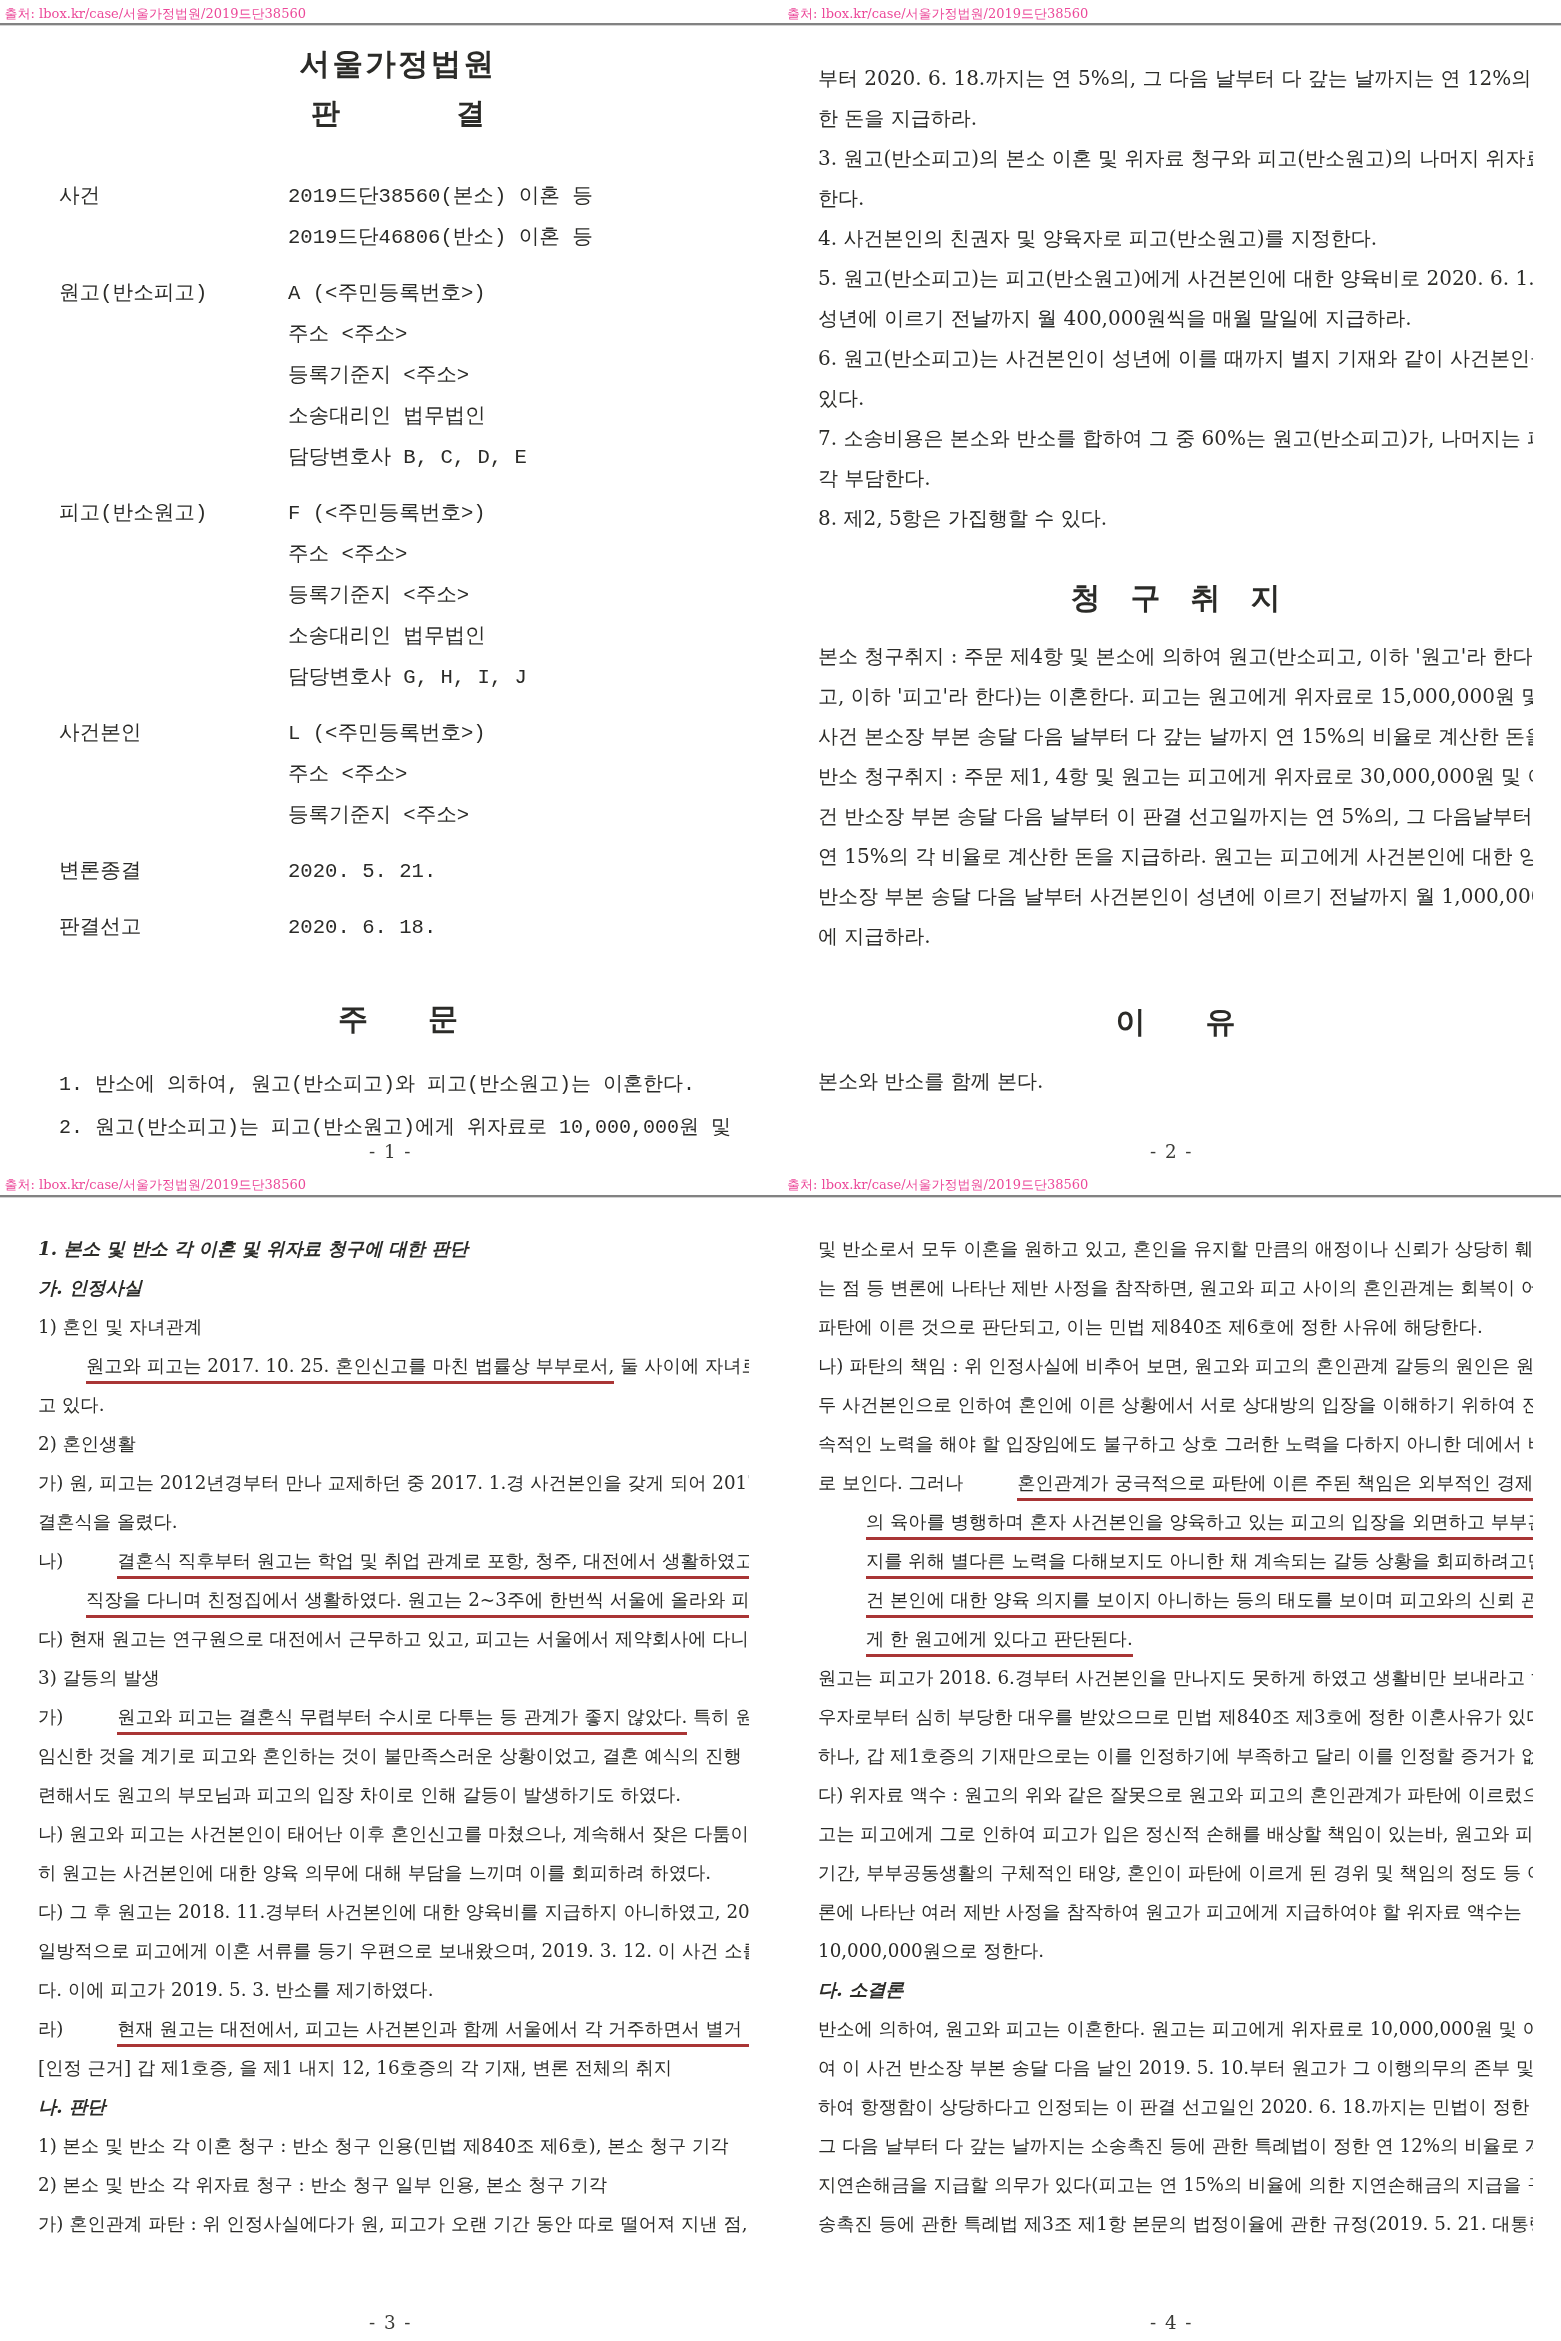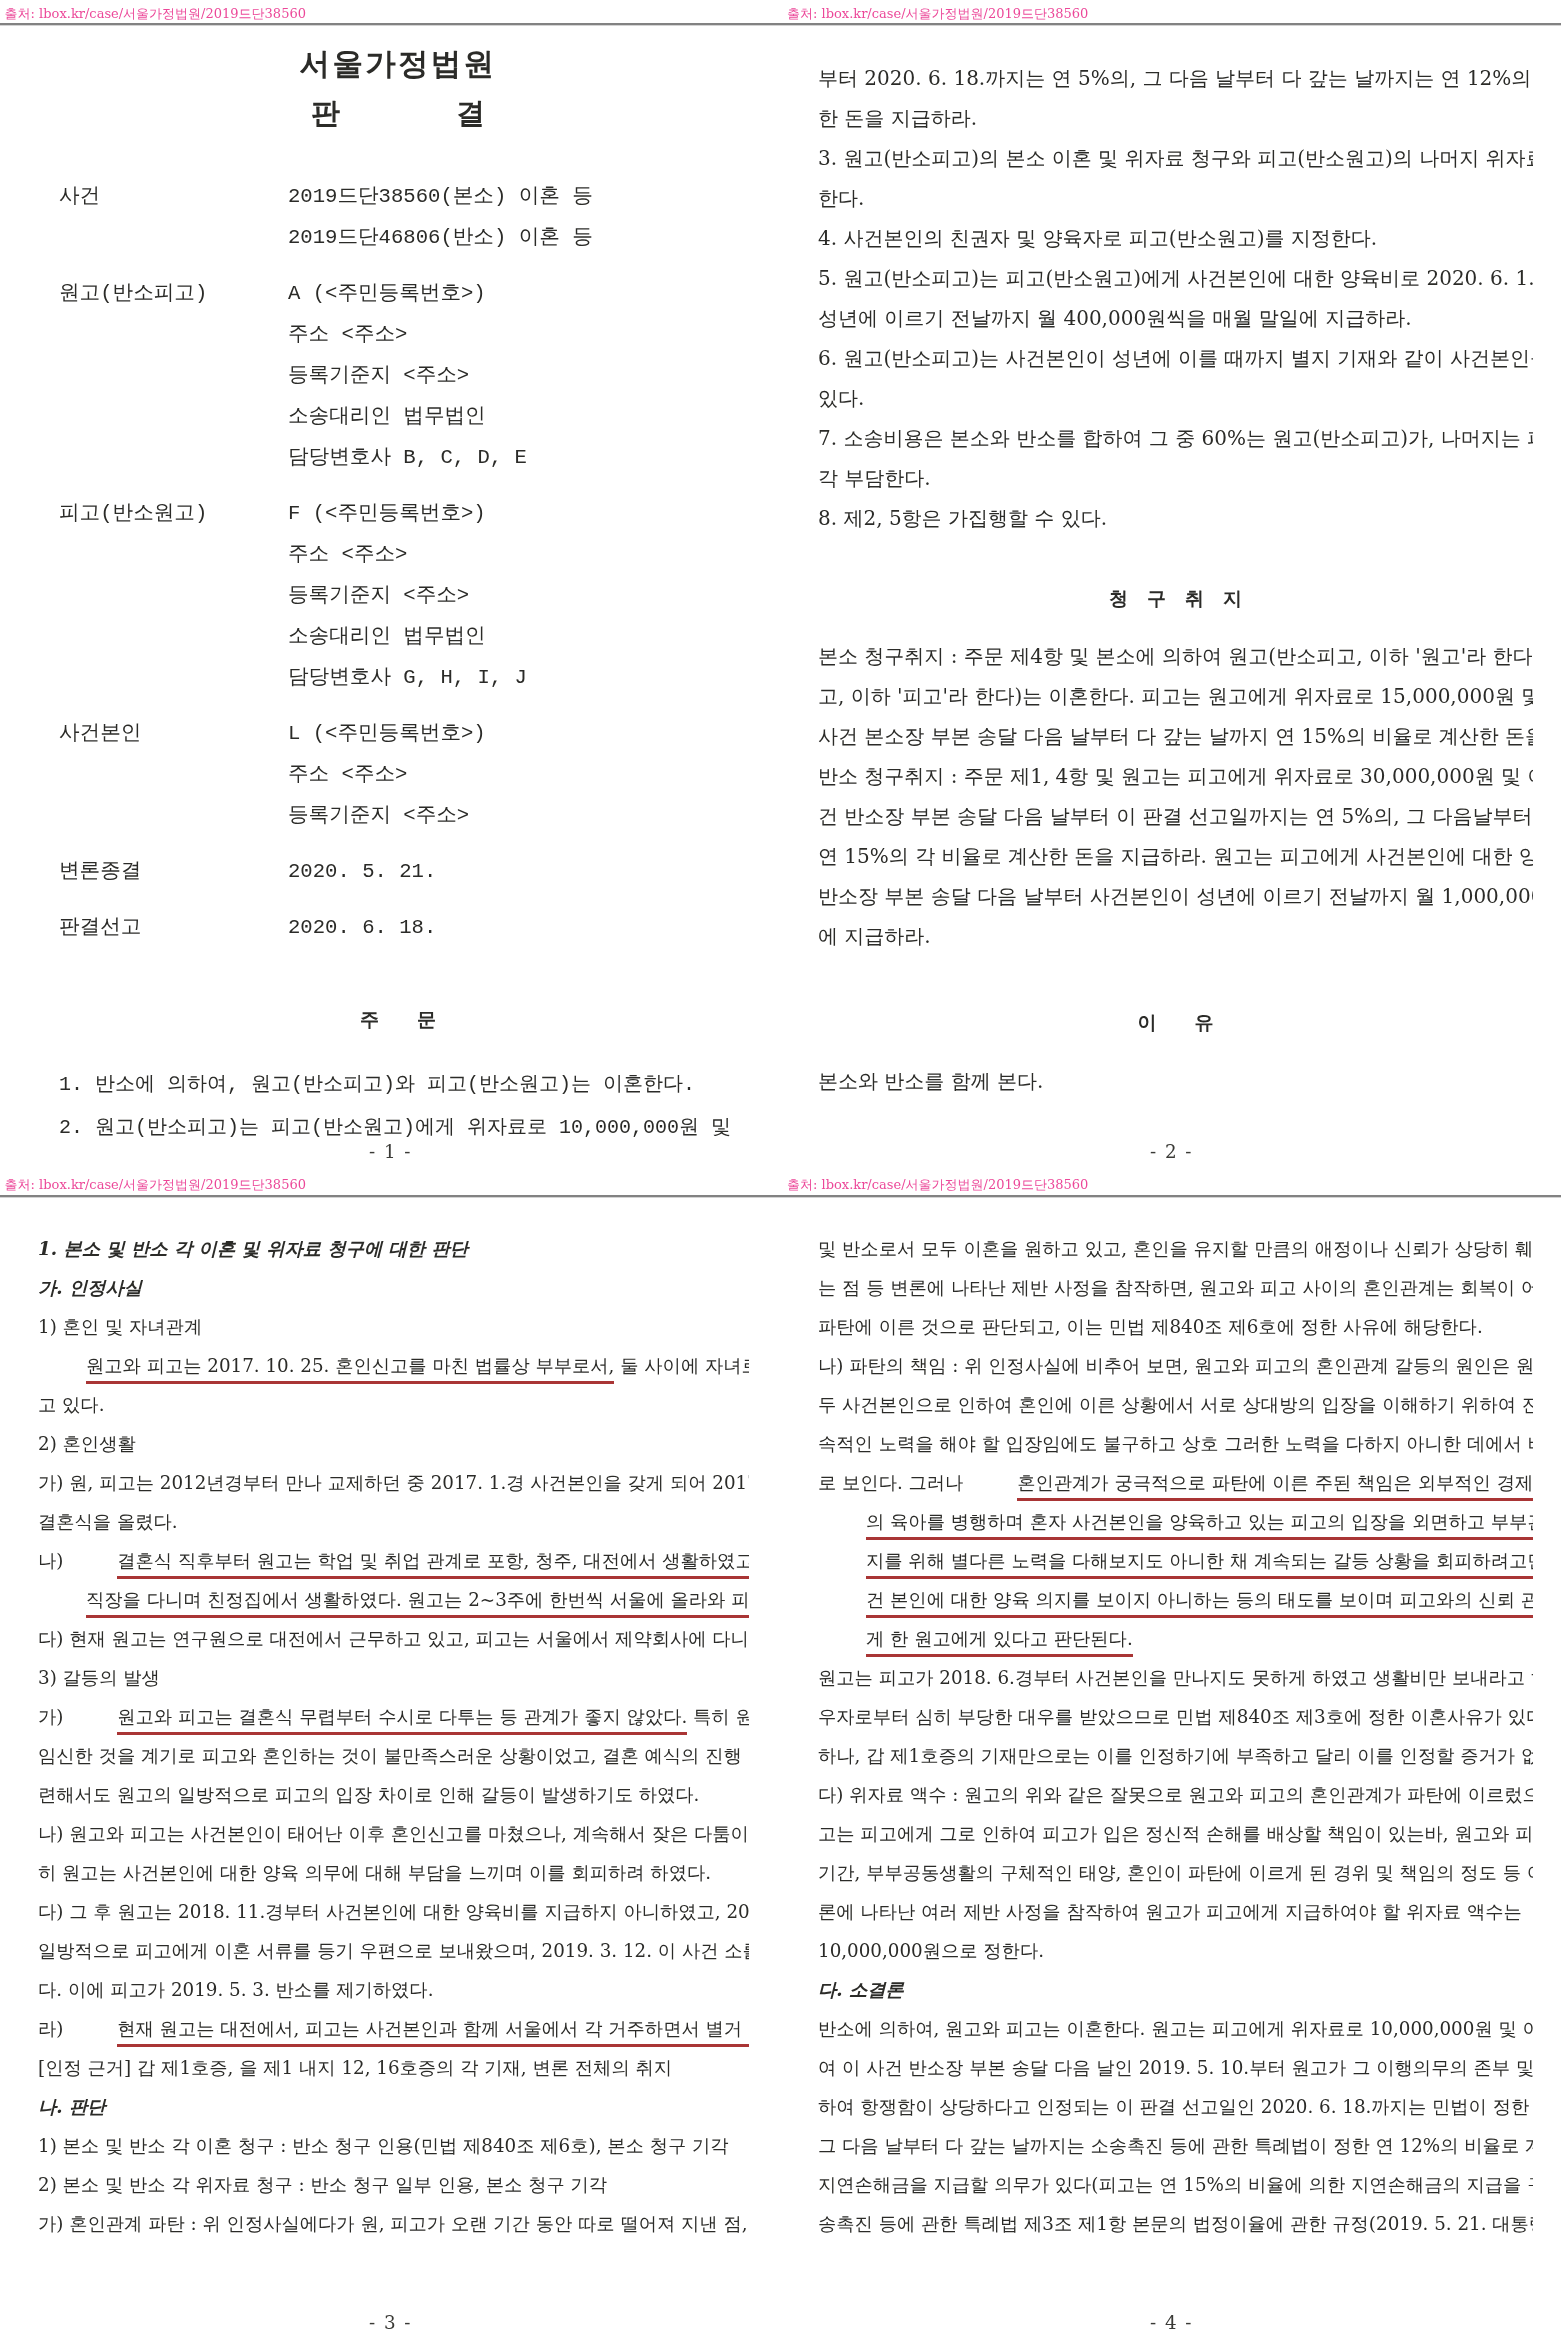--- a/index.html
+++ b/index.html
@@ -14,21 +14,21 @@
   }
   .divider{position:absolute;left:0;width:1561px;height:2.3px;background:#828282;box-shadow:0 0.8px 0 #c9c9c9;}
   .page{position:absolute;width:781px;height:1171px;overflow:hidden;}
   .page-content{position:absolute;top:23px;left:0;right:0;}
   .page1 .page-content{padding:20px 44px 0 59px;font-family:Liberation Mono, monospace;}
   .page2 .page-content{padding:35px 29px 0 37px;}
   .page3 .page-content{padding:35px 32px 0 38px;}
   .page4 .page-content{padding:35px 29px 0 37px;}
   .page-title{font-size:30.5px;font-weight:bold;text-align:center;line-height:47px;letter-spacing:2.3px;}
   .page-sub{font-size:29px;font-weight:bold;text-align:center;line-height:47px;margin-top:1.5px;}
-  .h2{font-size:19px;font-weight:bold;text-align:center;line-height:34px;margin:43px 0 21.3px 0;}
+  .h2{font-size:30px;font-weight:bold;text-align:center;line-height:34px;margin:43px 0 21.3px 0;}
   .h2.lg{margin-top:49px;}
   .page1 .h2{margin-top:56px;margin-bottom:24.4px;}
   .fields{margin-top:37px;}
   .frow{display:flex;margin-bottom:15.2px;}
   .flabel{flex:0 0 229px;font-size:20.6px;line-height:41px;white-space:nowrap;}
   .fvals{flex:1;}
   .fval{font-size:20.6px;line-height:41px;white-space:nowrap;}
   .line{font-size:20px;line-height:43px;white-space:nowrap;overflow:hidden;}
   .page2 .line{line-height:40px;}
   .page3 .line,.page4 .line{font-size:18.3px;line-height:39px;}
@@ -146,21 +146,21 @@
       <div class="line"><span>고 있다.</span></div>
       <div class="line"><span>2) 혼인생활</span></div>
       <div class="line"><span>가) 원, 피고는 2012년경부터 만나 교제하던 중 2017. 1.경 사건본인을 갖게 되어 2017. 3. 18.</span></div>
       <div class="line"><span>결혼식을 올렸다.</span></div>
       <div class="line"><span>나) </span><span class="rl">결혼식 직후부터 원고는 학업 및 취업 관계로 포항, 청주, 대전에서 생활하였고, 피고는 서울에</span></div>
       <div class="line"><span class="rl">직장을 다니며 친정집에서 생활하였다. 원고는 2~3주에 한번씩 서울에 올라와 피고를 만났다.</span></div>
       <div class="line"><span>다) 현재 원고는 연구원으로 대전에서 근무하고 있고, 피고는 서울에서 제약회사에 다니고 있다.</span></div>
       <div class="line"><span>3) 갈등의 발생</span></div>
       <div class="line"><span>가) </span><span class="rl">원고와 피고는 결혼식 무렵부터 수시로 다투는 등 관계가 좋지 않았다.</span><span> 특히 원고는 사건본인을</span></div>
       <div class="line"><span>임신한 것을 계기로 피고와 혼인하는 것이 불만족스러운 상황이었고, 결혼 예식의 진행 방향과 관</span></div>
-      <div class="line"><span>련해서도 원고의 일방적으로 피고의 입장 차이로 인해 갈등이 발생하기도 하였다.</span></div>
+      <div class="line"><span>련해서도 원고의 부모님과 피고의 입장 차이로 인해 갈등이 발생하기도 하였다.</span></div>
       <div class="line"><span>나) 원고와 피고는 사건본인이 태어난 이후 혼인신고를 마쳤으나, 계속해서 잦은 다툼이 있었고, 특</span></div>
       <div class="line"><span>히 원고는 사건본인에 대한 양육 의무에 대해 부담을 느끼며 이를 회피하려 하였다.</span></div>
       <div class="line"><span>다) 그 후 원고는 2018. 11.경부터 사건본인에 대한 양육비를 지급하지 아니하였고, 2019. 1.경</span></div>
       <div class="line"><span>일방적으로 피고에게 이혼 서류를 등기 우편으로 보내왔으며, 2019. 3. 12. 이 사건 소를 제기하였</span></div>
       <div class="line"><span>다. 이에 피고가 2019. 5. 3. 반소를 제기하였다.</span></div>
       <div class="line"><span>라) </span><span class="rl">현재 원고는 대전에서, 피고는 사건본인과 함께 서울에서 각 거주하면서 별거 중에 있다.</span></div>
       <div class="line"><span>[인정 근거] 갑 제1호증, 을 제1 내지 12, 16호증의 각 기재, 변론 전체의 취지</span></div>
       <div class="line bold"><span>나. 판단</span></div>
       <div class="line"><span>1) 본소 및 반소 각 이혼 청구 : 반소 청구 인용(민법 제840조 제6호), 본소 청구 기각</span></div>
       <div class="line"><span>2) 본소 및 반소 각 위자료 청구 : 반소 청구 일부 인용, 본소 청구 기각</span></div>

